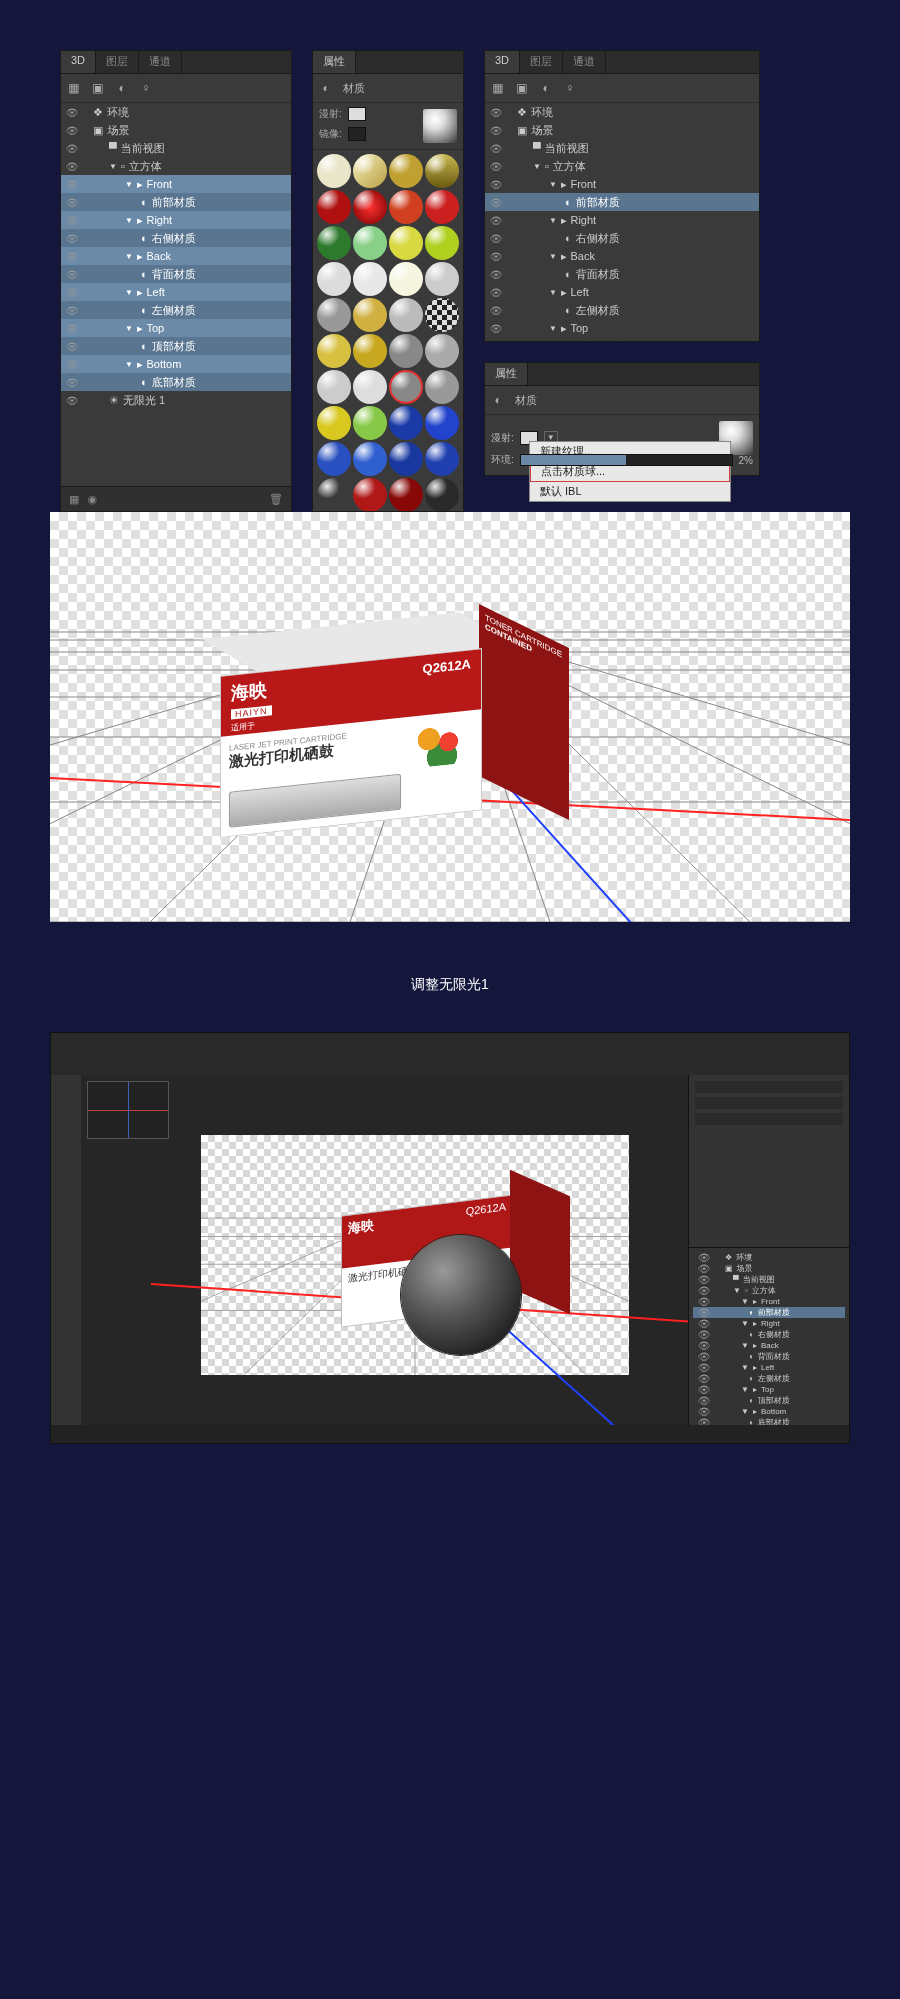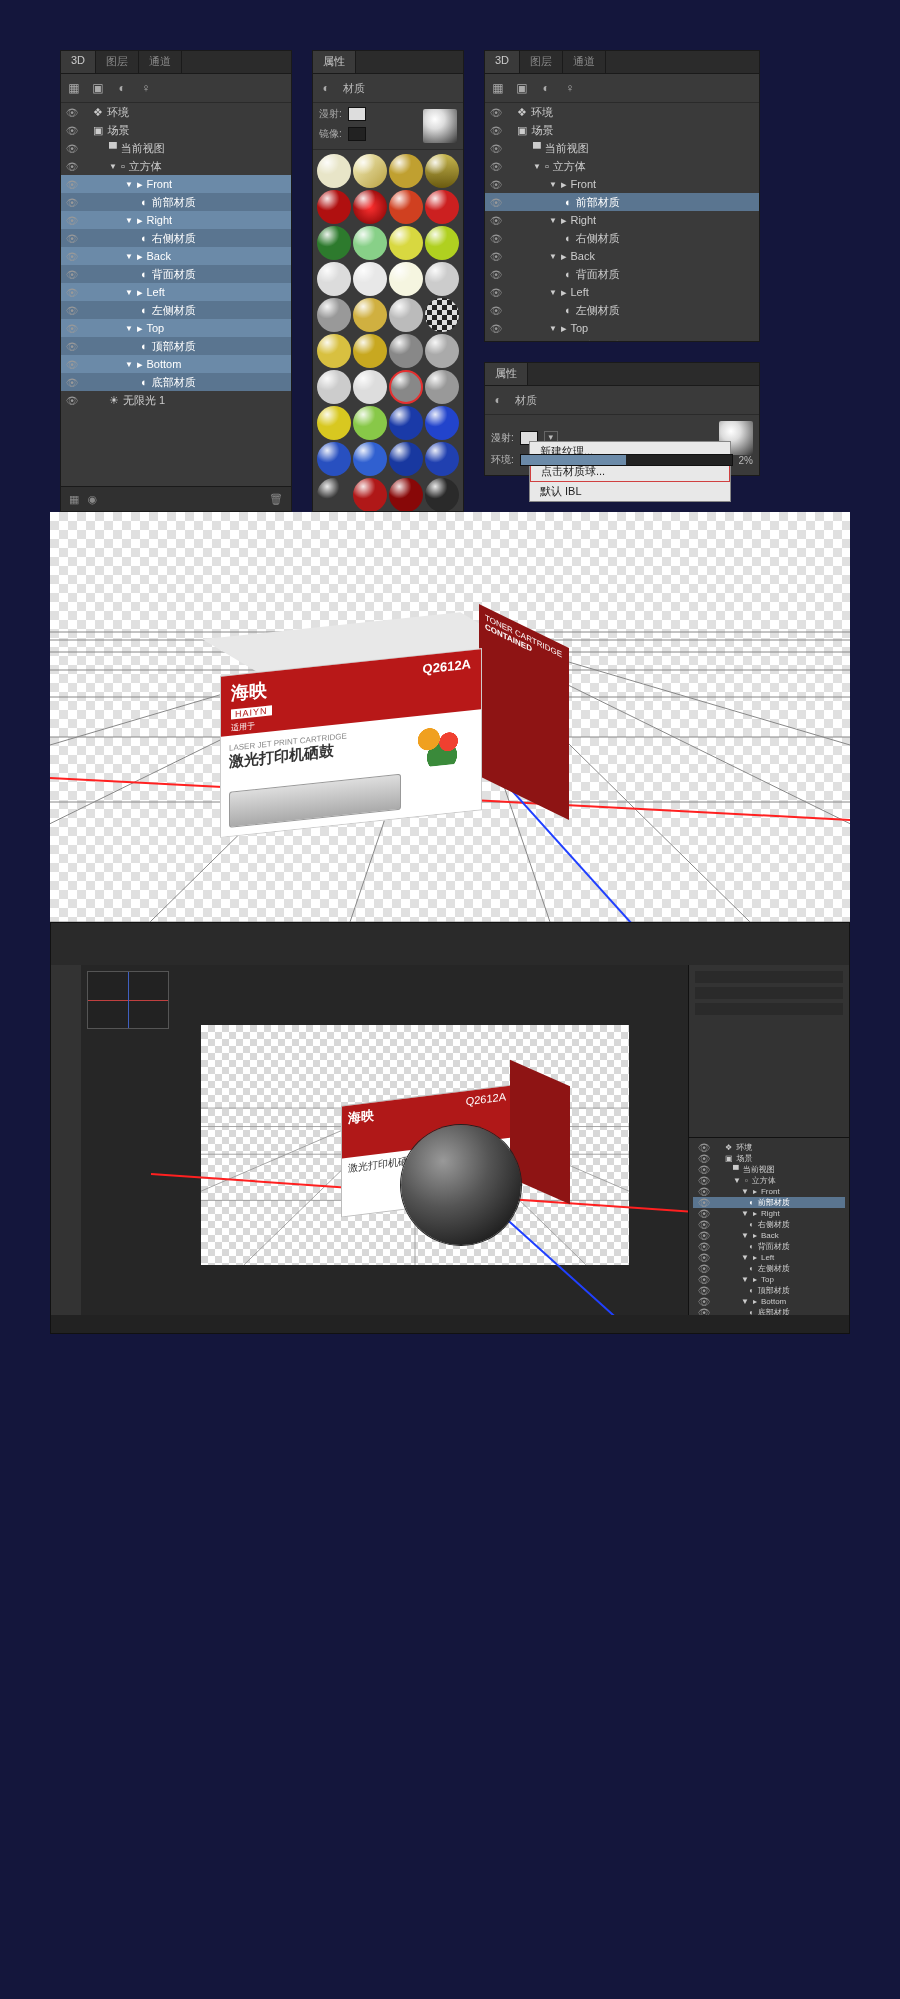--- a/index.html
+++ b/index.html
@@ -441,20 +441,21 @@
         <div class="body">
           <div style="font-size:8px;color:#888">LASER JET PRINT CARTRIDGE</div>
           <div style="font-size:15px;color:#333;font-weight:bold">激光打印机硒鼓</div>
           <div style="position:absolute;right:6px;top:6px;width:66px;height:46px;border-radius:3px;background:radial-gradient(circle at 30% 40%,#f0a020 0 20%,transparent 21%),radial-gradient(circle at 60% 50%,#f04030 0 20%,transparent 21%),radial-gradient(circle at 50% 80%,#3a8a3a 0 30%,transparent 31%)"></div>
           <div style="position:absolute;left:8px;bottom:8px;right:80px;height:34px;background:linear-gradient(#ddd,#aaa);border:1px solid #999;border-radius:3px"></div>
         </div>
       </div>
     </div>
   </div>
 
+  <p class="caption center">调整无限光1</p>
 
   <div class="ps-shot">
     <div class="ps-top"></div>
     <div class="ps-left"></div>
     <div class="ps-canvas">
       <div class="mini-nav">
         <div style="position:absolute;left:0;right:0;top:50%;height:1px;background:#c04040"></div>
         <div style="position:absolute;top:0;bottom:0;left:50%;width:1px;background:#4060c0"></div>
       </div>
       <div class="ps-view">

